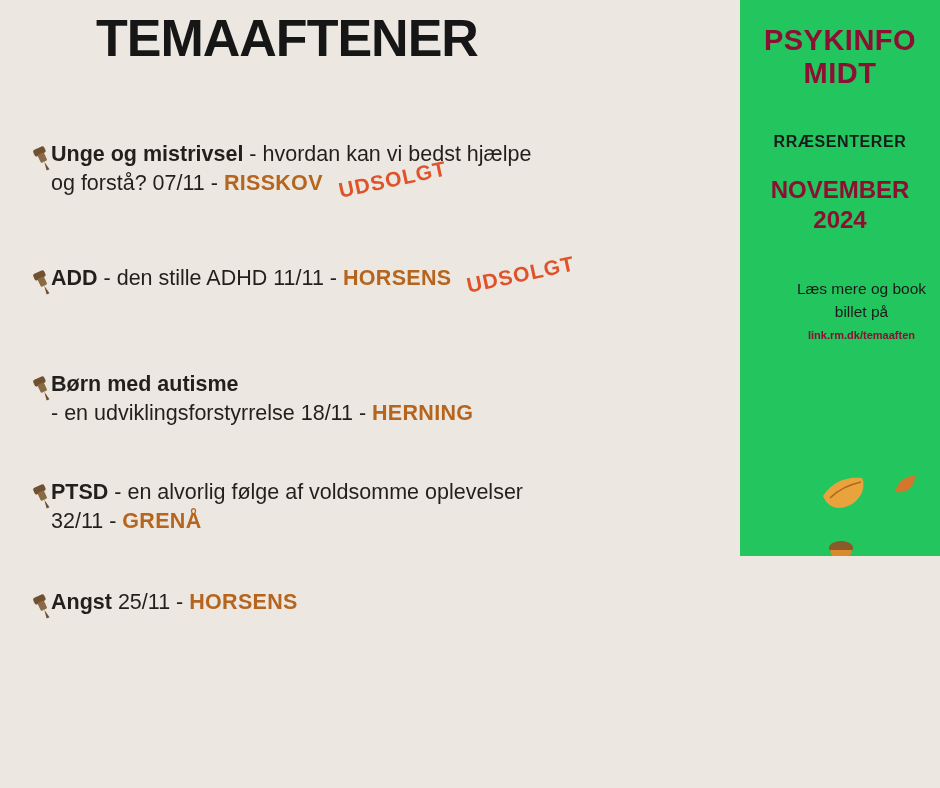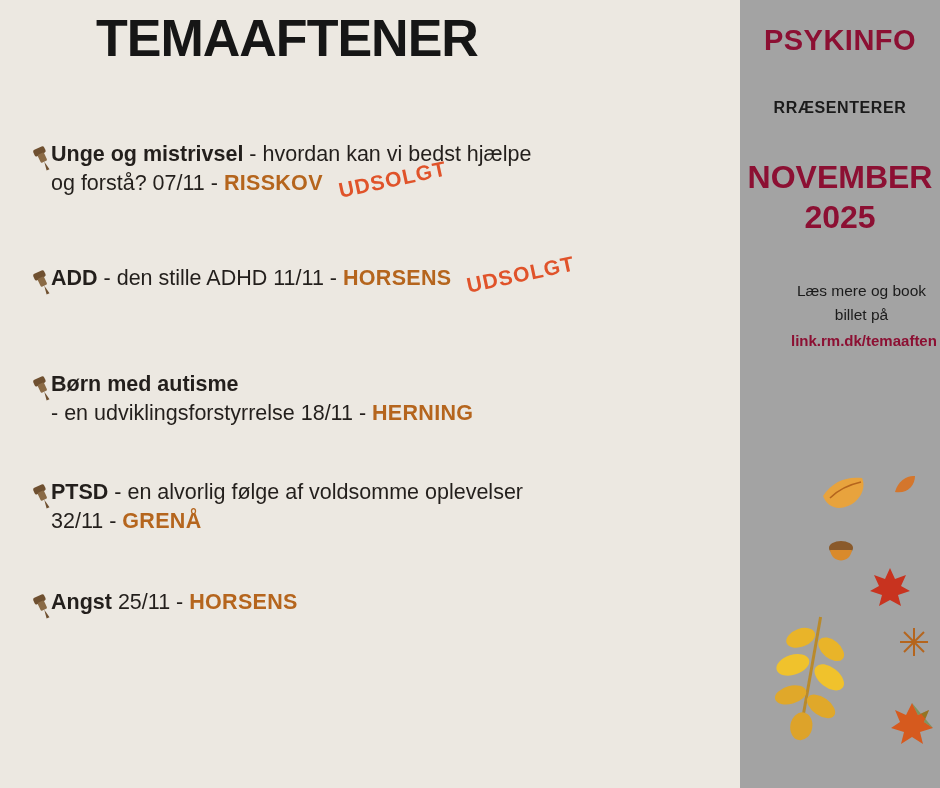--- a/index.html
+++ b/index.html
@@ -89,22 +89,22 @@
   .e1 { margin-bottom: 54px; }
   .e2 { margin-bottom: 50px; }
   .e3 { margin-bottom: 52px; }
 
   .line2 { display: block; }
 
   
   .right {
     position: relative;
     width: 200px;
-    height: 788px;
-    background: #a3a3a3;
+    height: 556px;
+    background: #22c55e;
     overflow: hidden;
   }
   .brand {
     text-align: center;
     color: #8c1033;
     font-weight: bold;
     font-size: 29px;
     line-height: 1.15;
     letter-spacing: 0.5px;
     margin-top: 24px;
@@ -116,40 +116,40 @@
     font-weight: bold;
     font-size: 16px;
     letter-spacing: 0.6px;
     margin-top: 42px;
     font-family: "Liberation Sans", sans-serif;
   }
   .month {
     text-align: center;
     color: #8c1033;
     font-weight: bold;
-    font-size: 32px;
+    font-size: 24px;
     line-height: 1.25;
-    margin-top: 40px;
+    margin-top: 24px;
     font-family: "Liberation Sans", sans-serif;
   }
   .book {
     text-align: center;
     color: #1b1b1b;
     font-size: 15.5px;
     line-height: 1.5;
     margin-top: 42px;
     padding: 0 8px;
     font-family: "Liberation Sans", sans-serif;
     margin-left: 43px;
   }
   .booklink {
     display: block;
     color: #8c1033;
     font-weight: bold;
-    font-size: 15px;
+    font-size: 11px;
     margin-top: 4px;
     text-decoration: none;
     font-family: "Liberation Sans", sans-serif;
   }
   .leaf {
     position: absolute;
   }
 </style>
 </head>
 <body>
@@ -245,27 +245,28 @@
           <span class="b">Angst</span><span> 25/11 - </span><span class="city">HORSENS</span>
         </div>
       </div>
 
     </div>
   </div>
 
   <div class="right">
     <div class="brand">
       <div>PSYKINFO</div>
+      <div>MIDT</div>
     </div>
 
     <div class="presents">RRÆSENTERER</div>
 
     <div class="month">
       <div>NOVEMBER</div>
-      <div>2025</div>
+      <div>2024</div>
     </div>
 
     <div class="book">
       <div>Læs mere og book</div>
       <div>billet på</div>
       <a class="booklink" href="#">link.rm.dk/temaaften</a>
     </div>
 
     <span class="leaf" style="left:78px; top:470px;">
       <svg width="56" height="44" viewBox="0 0 56 44">

